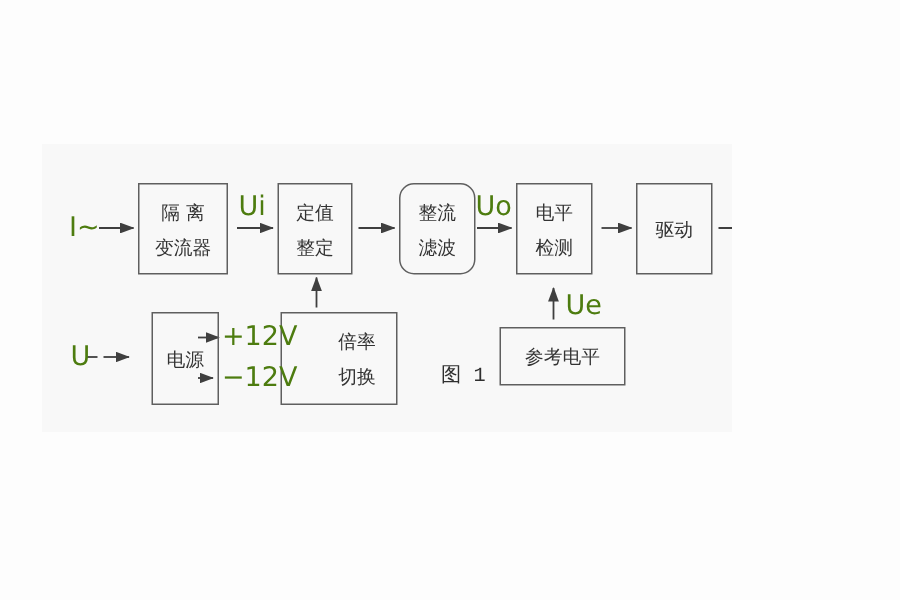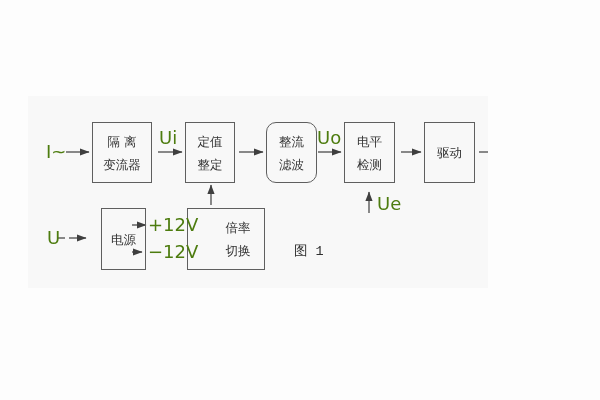--- a/index.html
+++ b/index.html
@@ -75,20 +75,23 @@
 
   <div class="bx" style="left:89px;top:208px;width:43px;height:60px;margin-left:12px;">
     <span>电源</span>
   </div>
 
   <div class="bx" style="left:187px;top:208px;width:52px;height:60px;padding-left:24px;">
     <span>倍率</span>
     <span>切换</span>
   </div>
 
+  <div class="bx" style="left:333px;top:218px;width:82px;height:37px;">
+    <span>参考电平</span>
+  </div>
 
   <span class="lbl" style="left:46px;top:145px;">I~</span>
   <span class="lbl" style="left:47px;top:231px;">U</span>
   <span class="lbl" style="left:159px;top:131px;">Ui</span>
   <span class="lbl" style="left:317px;top:131px;">Uo</span>
   <span class="lbl" style="left:377px;top:197px;">Ue</span>
   <span class="lbl" style="left:148px;top:218px;">+12V</span>
   <span class="lbl" style="left:148px;top:245px;">−12V</span>
   <span class="lbl caption" style="left:294px;top:245px;">图 1</span>
 

